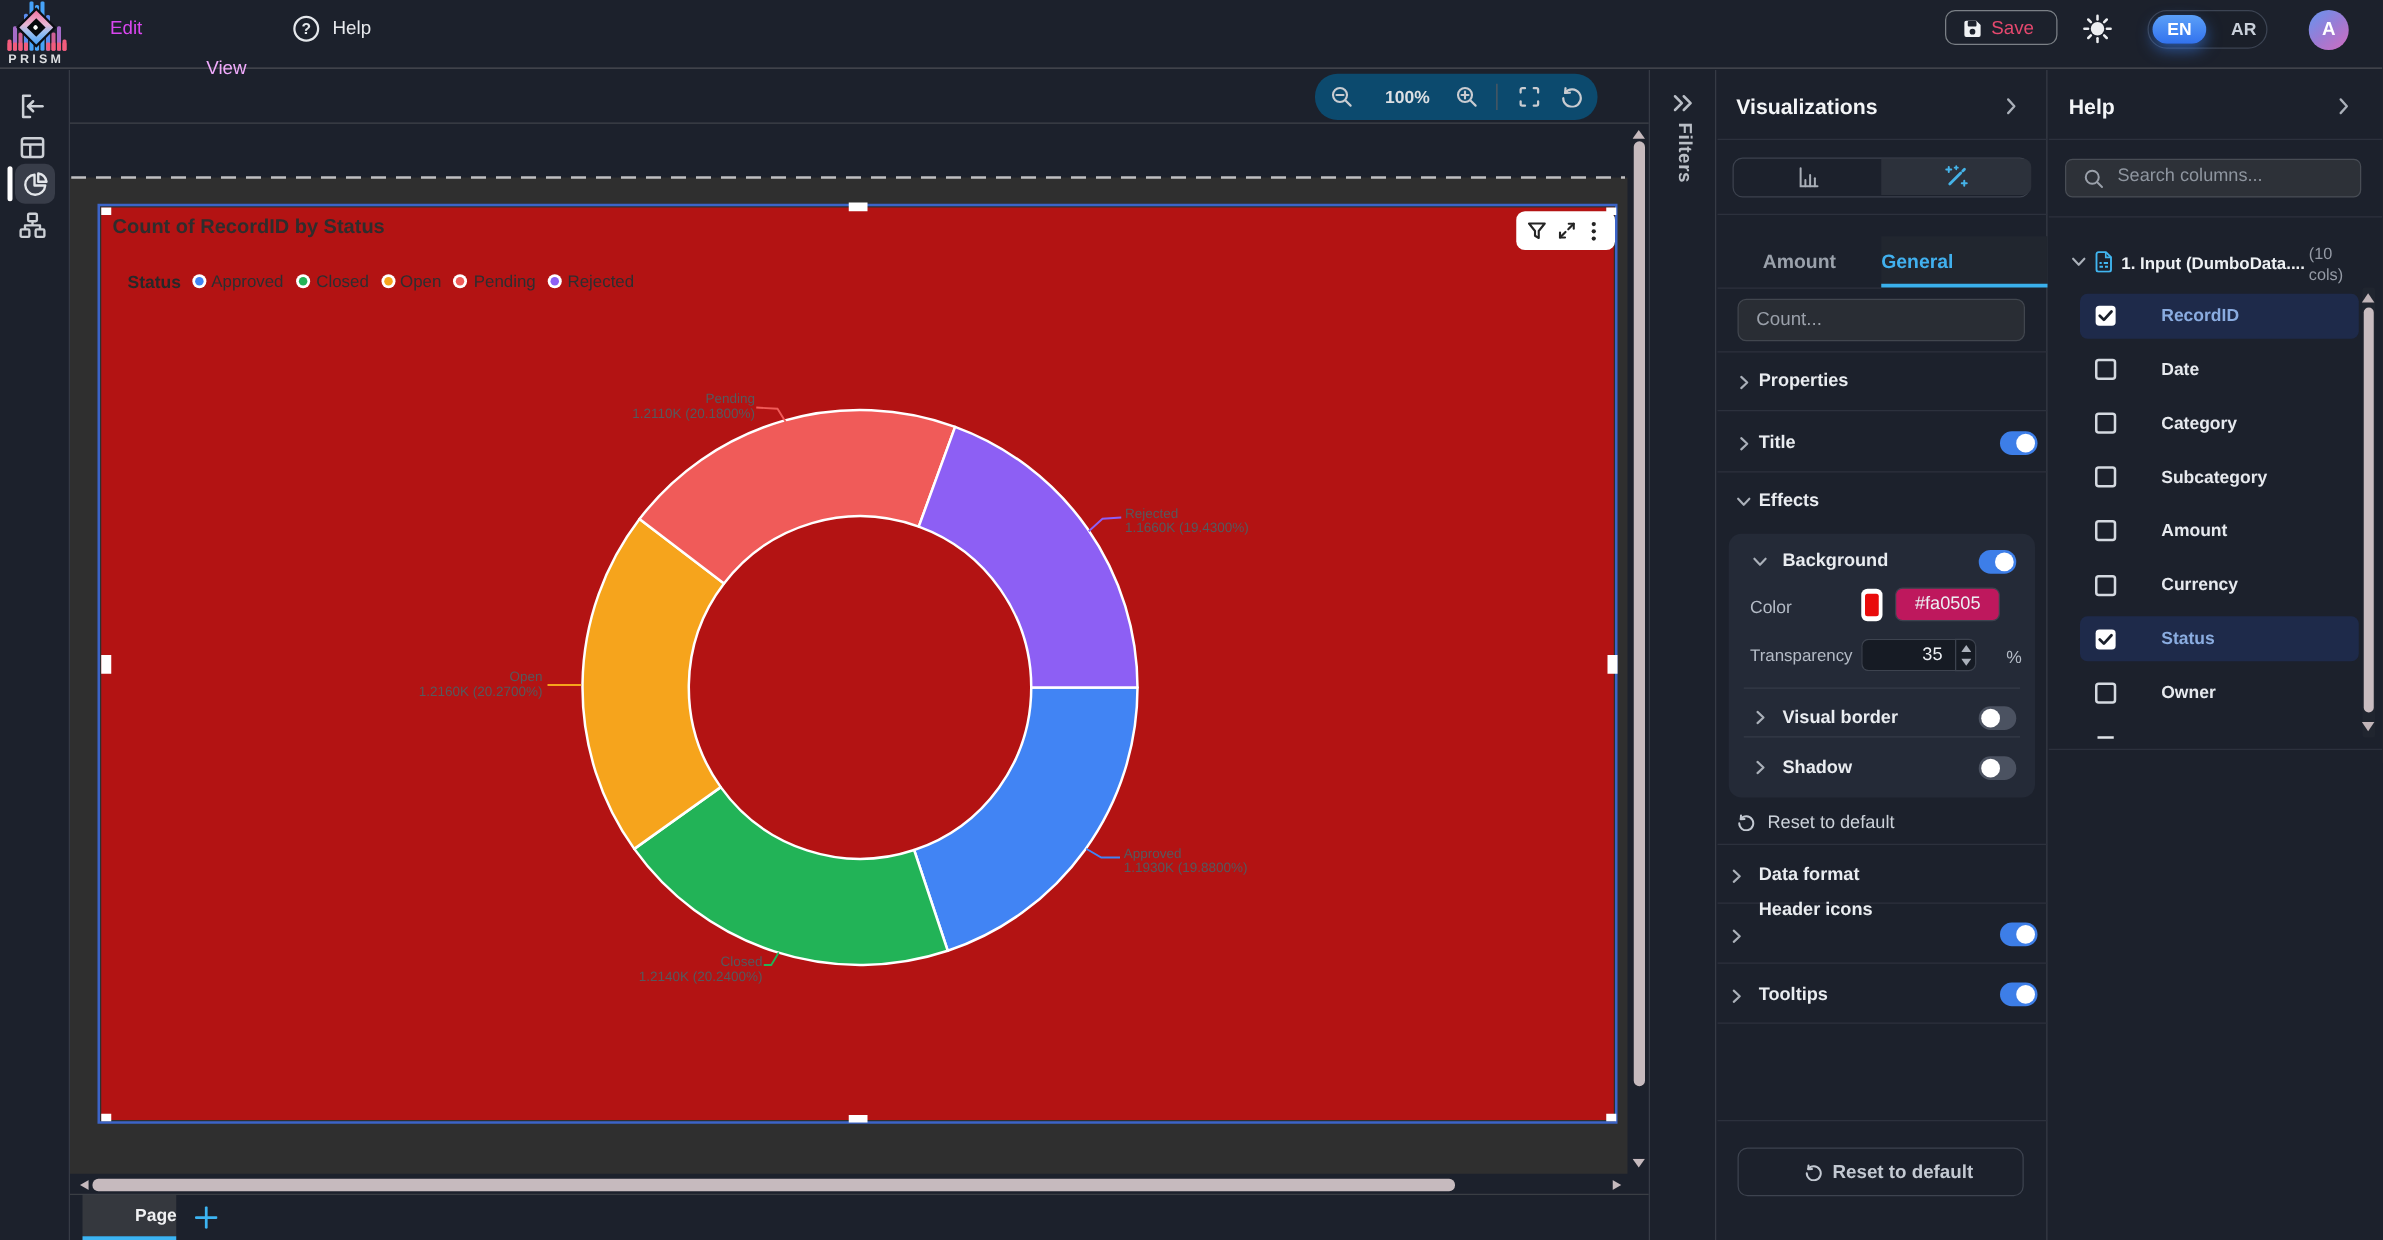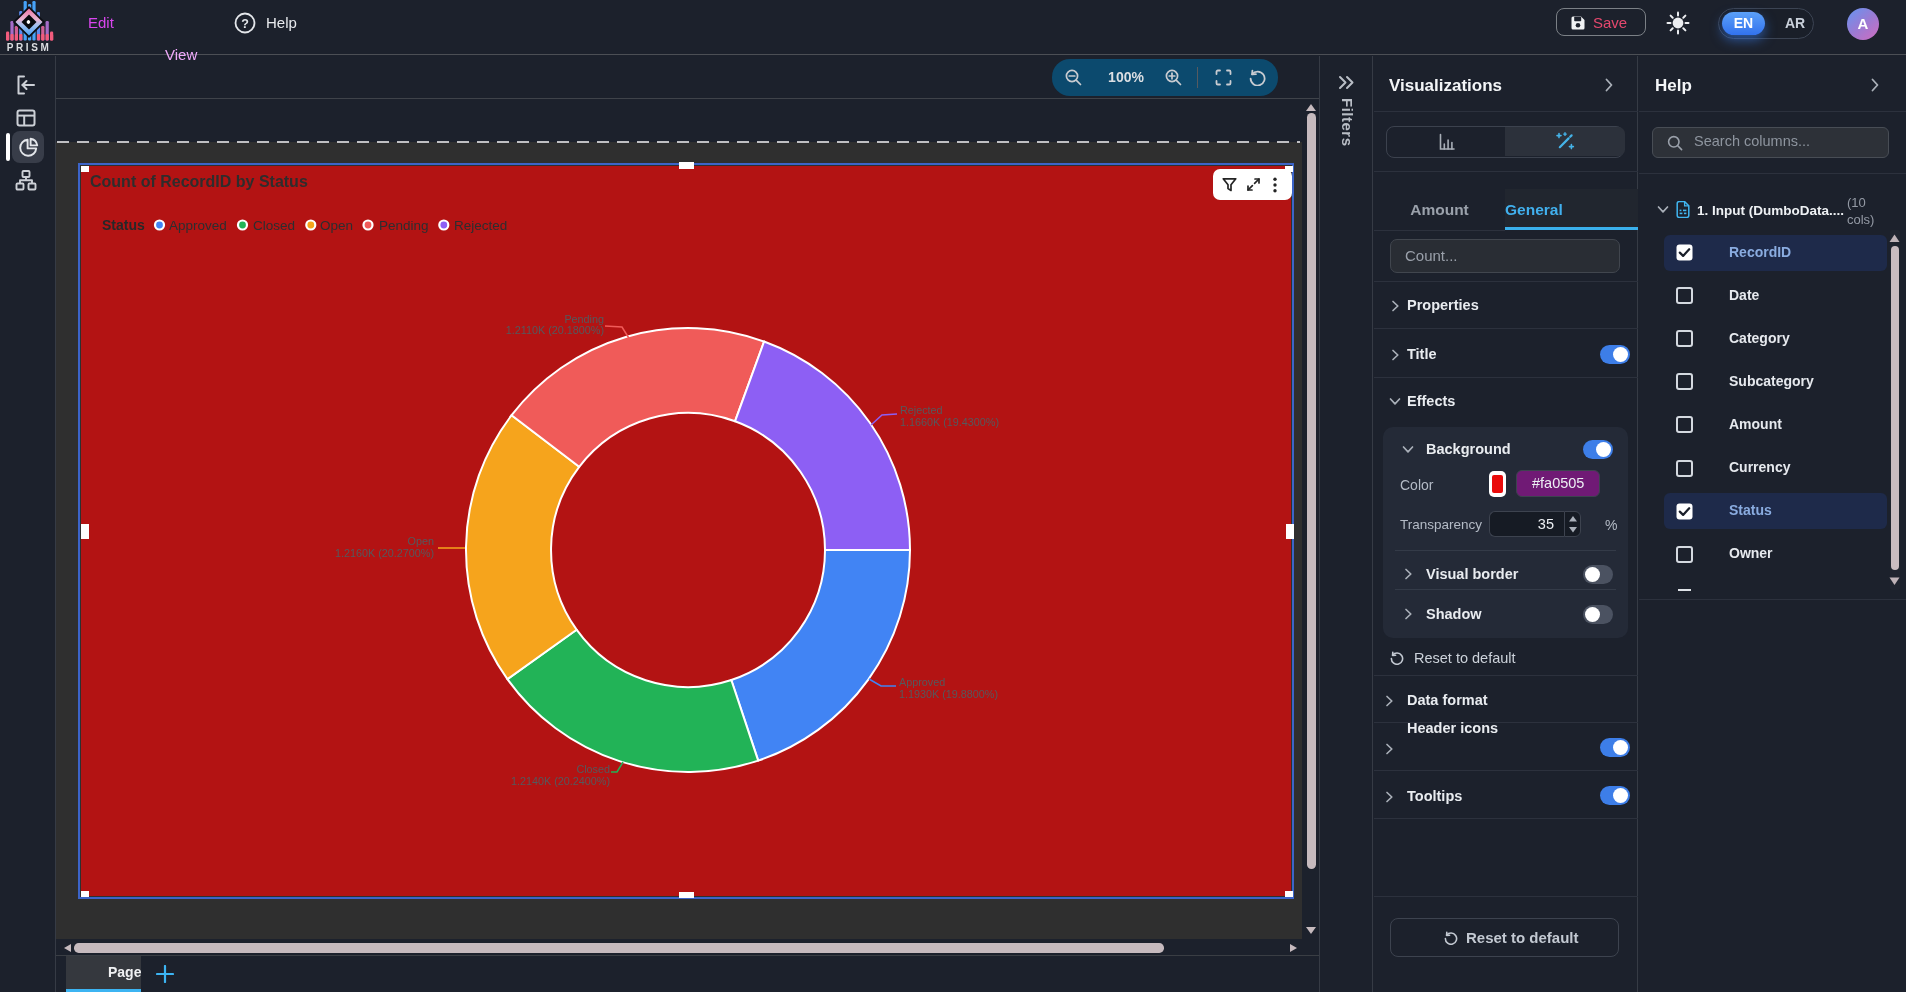--- a/index.html
+++ b/index.html
@@ -326,21 +326,21 @@
     <svg class="abs" style="left:19px;top:18px;" width="12" height="9" viewBox="0 0 12 9" fill="none" stroke="#aab0b9" stroke-width="1.7" stroke-linecap="round" stroke-linejoin="round">
           <path d="M1.5 2 L6 6.8 L10.5 2"></path>
         </svg>
     <div class="abs row-t" style="left:43px;top:14px;">Background</div>
     <div class="tog on" style="left:200px;top:13px;">
           <div class="knob"></div>
         </div>
     <div class="abs" style="left:17px;top:50px;font-size:14px;color:#b4bbc6;">Color</div>
     <div class="abs" style="left:106px;top:44px;width:17px;height:26px;background:#fff;border-radius:5px;"></div>
     <div class="abs" style="left:109px;top:48px;width:11px;height:18px;background:#e90b0b;border-radius:2px;"></div>
-    <div class="abs" style="left:133px;top:43px;width:84px;height:27px;background:#701a75;border:1px solid #3d434f;border-radius:6px;line-height:25px;padding-left:15px;font-size:14.5px;color:#eceff3;">#fa0505</div>
+    <div class="abs" style="left:133px;top:43px;width:84px;height:27px;background:#be185d;border:1px solid #3d434f;border-radius:6px;line-height:25px;padding-left:15px;font-size:14.5px;color:#eceff3;">#fa0505</div>
     <div class="abs" style="left:17px;top:90px;font-size:13.5px;color:#b4bbc6;">Transparency</div>
     <div class="abs" style="left:106px;top:84px;width:75px;height:26px;background:#161b24;border:1px solid #3d434f;border-radius:6px 0 0 6px;border-right:none;line-height:24px;text-align:right;padding-right:10px;font-size:14.5px;color:#eceff3;">35</div>
     <div class="abs" style="left:181px;top:84px;width:17px;height:26px;background:#161b24;border:1px solid #3d434f;border-radius:0 6px 6px 0;">
       <svg class="abs" style="left:4px;top:4px;" width="8" height="17" viewBox="0 0 8 17">
             <polygon points="4,0 8,5.5 0,5.5" fill="#aab0ba"></polygon>
             <polygon points="0,11 8,11 4,16.5" fill="#aab0ba"></polygon>
           </svg>
     </div>
     <div class="abs" style="left:222px;top:90px;font-size:14px;color:#b4bbc6;">%</div>
     <div class="hdiv" style="left:12px;top:123px;width:221px;background:#343b48;"></div>

